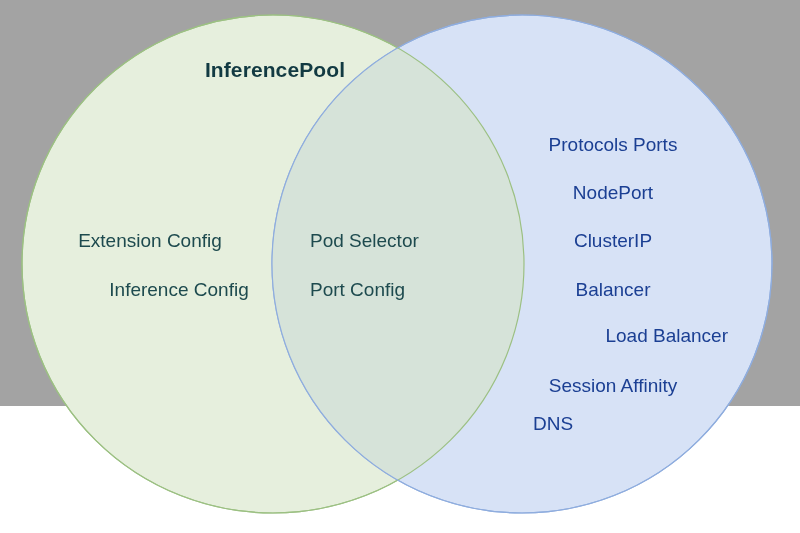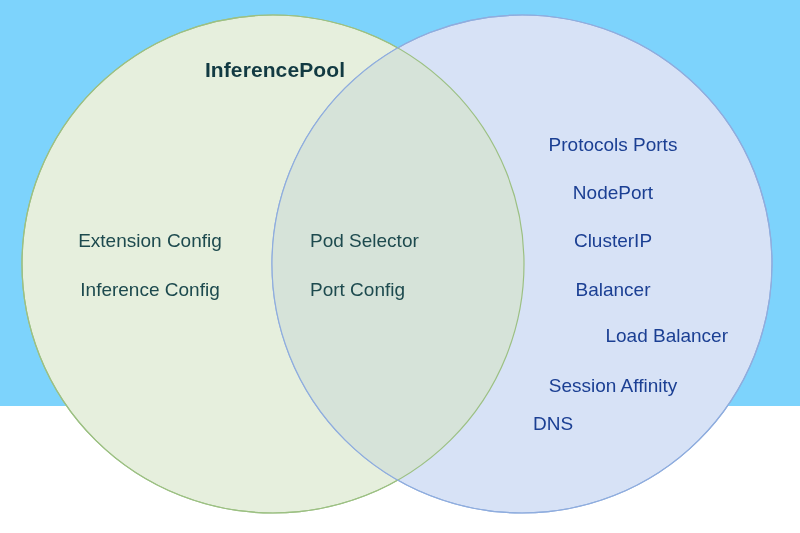--- a/index.html
+++ b/index.html
@@ -10,21 +10,21 @@
   body {
     width: 800px;
     height: 533px;
     overflow: hidden;
     font-family: "Liberation Sans", sans-serif;
   }
   #venn-stage {
     position: relative;
     width: 800px;
     height: 406px;
-    background: #7dd3fc;
+    background: #a3a3a3;
   }
   #venn-svg {
     position: absolute;
     top: 0;
     left: 0;
     width: 800px;
     height: 533px;
   }
   .text-layer {
     position: absolute;
@@ -104,21 +104,21 @@
     <ellipse cx="522" cy="264" rx="250" ry="249" fill="none" stroke="#8fadde" stroke-width="1.2"></ellipse>
   </svg>
 
   <div class="text-layer">
 
     <div class="set-title" id="title-left">InferencePool</div>
 
 
     <div class="col-left">
       <div class="item" style="top:230px;">Extension Config</div>
-      <div class="item" style="top:279px;">Inference Config</div>
+      <div class="item" style="top:279px;padding-left:29px;">Inference Config</div>
     </div>
 
     <div class="col-center">
       <div class="item" style="top:230px;">Pod Selector</div>
       <div class="item" style="top:279px;">Port Config</div>
     </div>
 
     <div class="col-right">
       <div class="item" style="top:134px;">Protocols Ports</div>
       <div class="item" style="top:182px;">NodePort</div>

